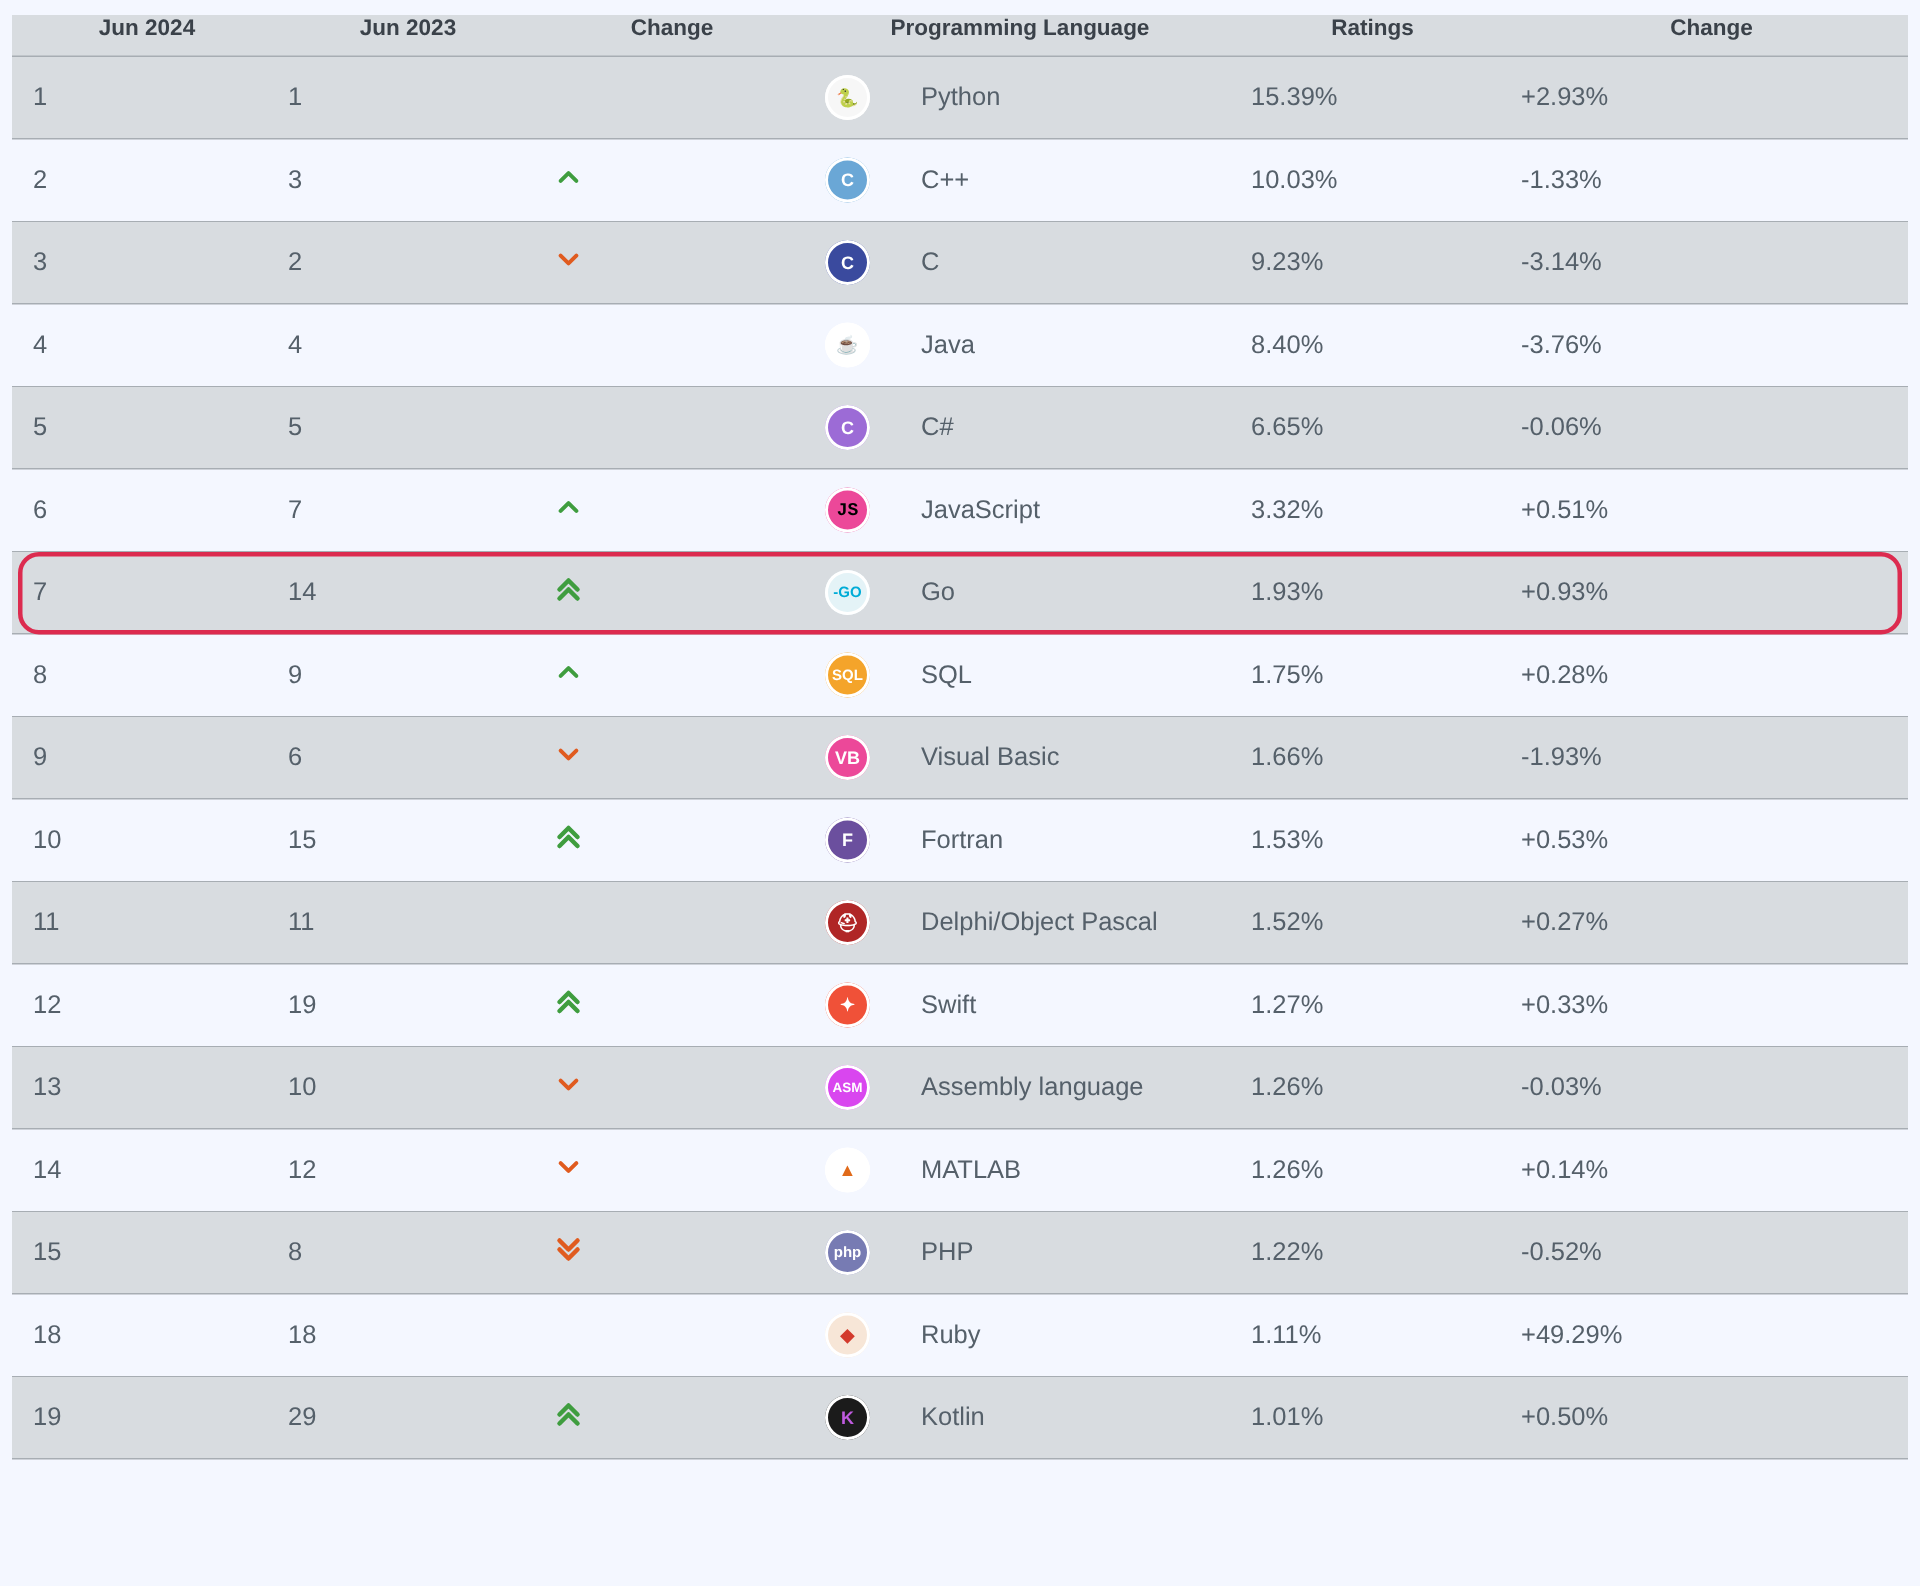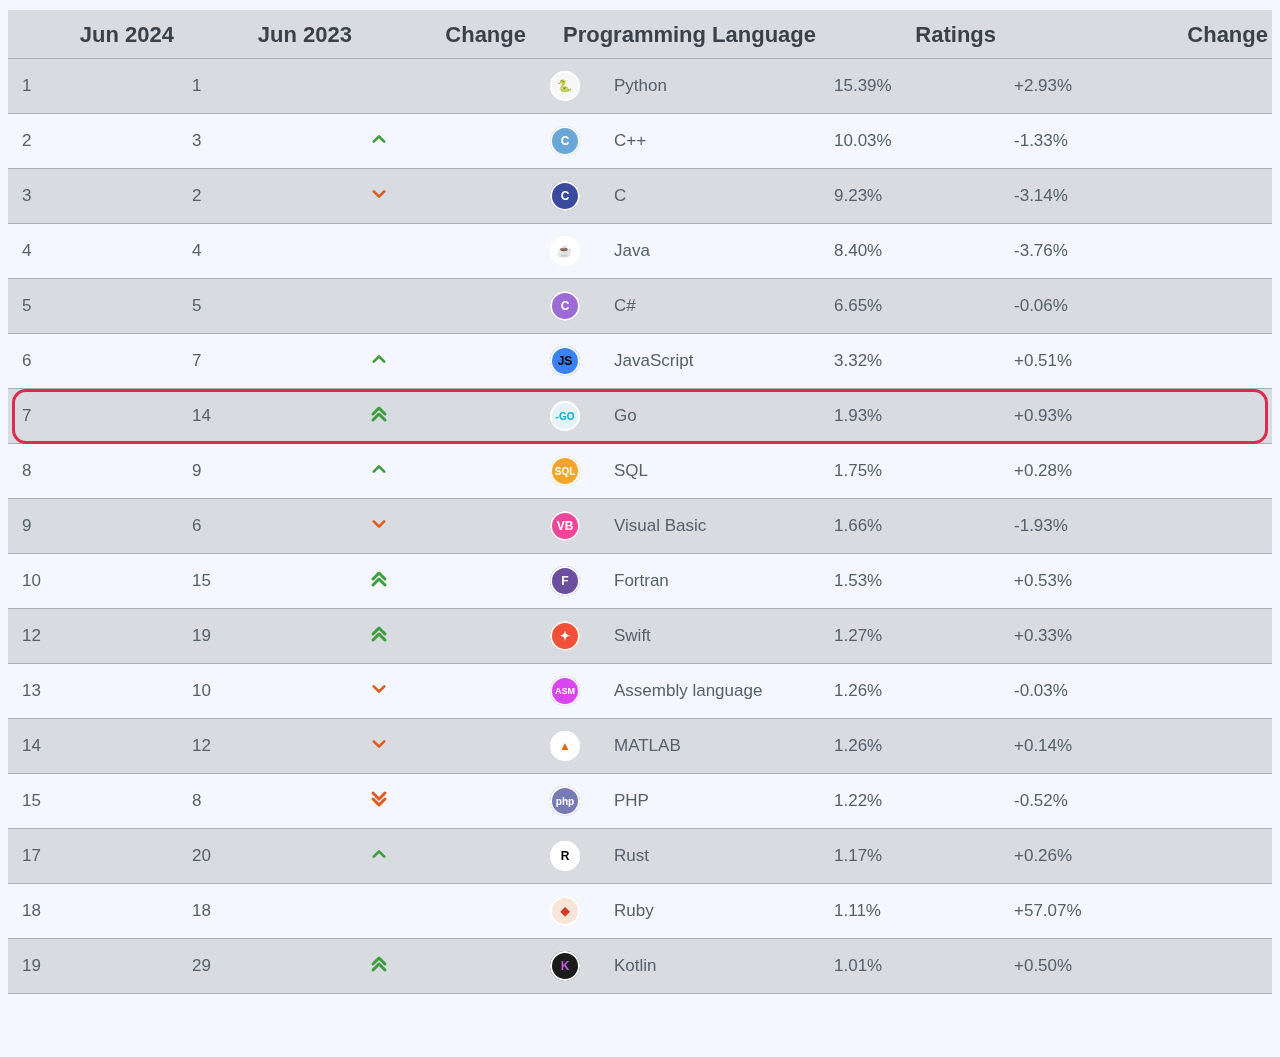--- a/index.html
+++ b/index.html
@@ -24,27 +24,27 @@
   .wrap{padding:10px 8px 30px 8px;}
   table{width:100%;border-collapse:collapse;table-layout:fixed;}
   col.c-rank24{width:170px;}
   col.c-rank23{width:178px;}
   col.c-change{width:174px;}
   col.c-icon{width:70px;}
   col.c-lang{width:220px;}
   col.c-ratings{width:180px;}
   col.c-delta{width:auto;}
   thead th{
-    text-align:right;
+    text-align:center;
     font-weight:700;
     color:var(--head-text);
-    padding:12px 4px 10px 14px;
+    padding:0 4px 10px 14px;
     background:var(--row-odd);
     border-bottom:1.5px solid var(--border);
-    font-size:22px;
+    font-size:15px;
   }
   tbody td{
     padding:12px 4px 12px 14px;
     border-bottom:1px solid var(--border);
     vertical-align:middle;
   }
   tbody tr:nth-child(odd)  td{background:var(--row-odd);}
   tbody tr:nth-child(even) td{background:var(--row-even);}
   tbody tr.highlight{
     position:relative;
@@ -68,21 +68,21 @@
     width:30px;height:30px;border-radius:50%;
     display:inline-flex;align-items:center;justify-content:center;
     font-weight:700;font-size:12px;color:#fff;
     box-shadow:0 0 0 2px #ffffff inset;
   }
   .li-python{background:#f7f7f7;color:#316a9a;}
   .li-cpp{background:#6aa7d6;color:#fff;}
   .li-c{background:#3a4a9e;color:#fff;}
   .li-java{background:#fff;color:#d2691e;}
   .li-csharp{background:#9c6bd6;color:#fff;}
-  .li-js{background:#3b82f6;color:#000;}
+  .li-js{background:#ec4899;color:#000;font-family:Liberation Mono, monospace;}
   .li-go{background:#e4f3f7;color:#00acd7;font-size:10px;}
   .li-sql{background:#f4a42a;color:#fff;font-size:10px;}
   .li-vb{background:#ec4899;color:#fff;font-size:12px;}
   .li-fortran{background:#6b4f9e;color:#fff;}
   .li-delphi{background:#b02626;color:#fff;}
   .li-swift{background:#f05138;color:#fff;}
   .li-asm{background:#d946ef;color:#fff;font-size:9px;}
   .li-matlab{background:#fff;color:#e06a1a;}
   .li-php{background:#777bb3;color:#fff;font-size:10px;}
   .li-scratch{background:#f8a33a;color:#fff;font-size:8px;}
@@ -239,20 +239,31 @@
                 <path d="M3 15 L9 9 L15 15" fill="none" stroke-width="3" stroke-linecap="round" stroke-linejoin="round"></path>
               </svg></span></td>
     <td class="icon-cell">
       <span class="lang-icon li-fortran">F</span>
     </td>
     <td>Fortran</td>
     <td>1.53%</td>
     <td>+0.53%</td>
   </tr>
         <tr>
+    <td>11</td>
+    <td>11</td>
+    <td></td>
+    <td class="icon-cell">
+      <span class="lang-icon li-delphi">⛑</span>
+    </td>
+    <td>Delphi/Object Pascal</td>
+    <td>1.52%</td>
+    <td>+0.27%</td>
+  </tr>
+        <tr>
     <td>12</td>
     <td>19</td>
     <td><span class="chev up"><svg width="18" height="18" viewBox="0 0 18 18">
                 <path d="M3 9 L9 3 L15 9" fill="none" stroke-width="3" stroke-linecap="round" stroke-linejoin="round"></path>
                 <path d="M3 15 L9 9 L15 15" fill="none" stroke-width="3" stroke-linecap="round" stroke-linejoin="round"></path>
               </svg></span></td>
     <td class="icon-cell">
       <span class="lang-icon li-swift">✦</span>
     </td>
     <td>Swift</td>
@@ -293,42 +304,29 @@
                 <path d="M3 9 L9 15 L15 9" fill="none" stroke-width="3" stroke-linecap="round" stroke-linejoin="round"></path>
               </svg></span></td>
     <td class="icon-cell">
       <span class="lang-icon li-php">php</span>
     </td>
     <td>PHP</td>
     <td>1.22%</td>
     <td>-0.52%</td>
   </tr>
         <tr>
-    <td>17</td>
-    <td>20</td>
-    <td><span class="chev up"><svg width="18" height="14" viewBox="0 0 18 16">
-                <path d="M3 11 L9 5 L15 11" fill="none" stroke-width="3" stroke-linecap="round" stroke-linejoin="round"></path>
-              </svg></span></td>
-    <td class="icon-cell">
-      <span class="lang-icon li-rust">R</span>
-    </td>
-    <td>Rust</td>
-    <td>1.17%</td>
-    <td>+0.26%</td>
-  </tr>
-        <tr>
     <td>18</td>
     <td>18</td>
     <td></td>
     <td class="icon-cell">
       <span class="lang-icon li-ruby">◆</span>
     </td>
     <td>Ruby</td>
     <td>1.11%</td>
-    <td>+57.07%</td>
+    <td>+49.29%</td>
   </tr>
         <tr>
     <td>19</td>
     <td>29</td>
     <td><span class="chev up"><svg width="18" height="18" viewBox="0 0 18 18">
                 <path d="M3 9 L9 3 L15 9" fill="none" stroke-width="3" stroke-linecap="round" stroke-linejoin="round"></path>
                 <path d="M3 15 L9 9 L15 15" fill="none" stroke-width="3" stroke-linecap="round" stroke-linejoin="round"></path>
               </svg></span></td>
     <td class="icon-cell">
       <span class="lang-icon li-kotlin">K</span>

